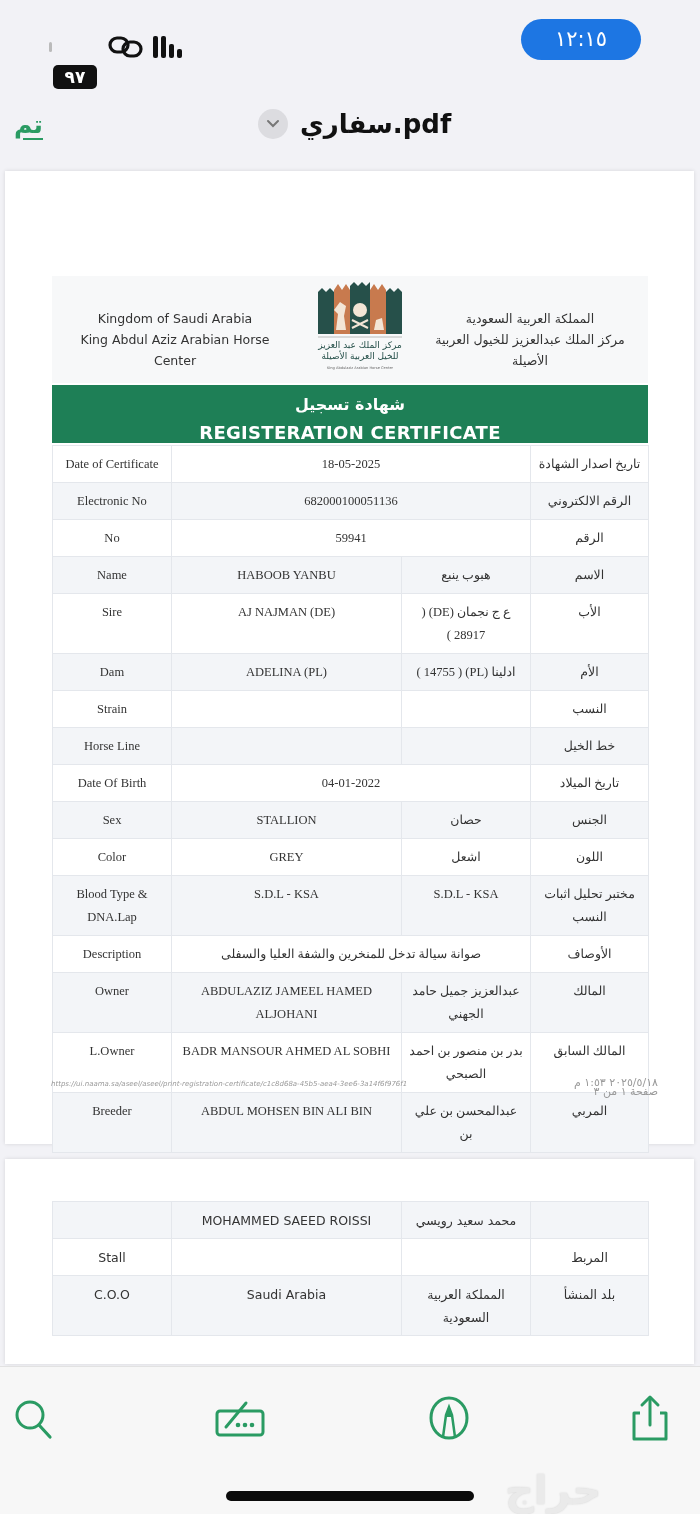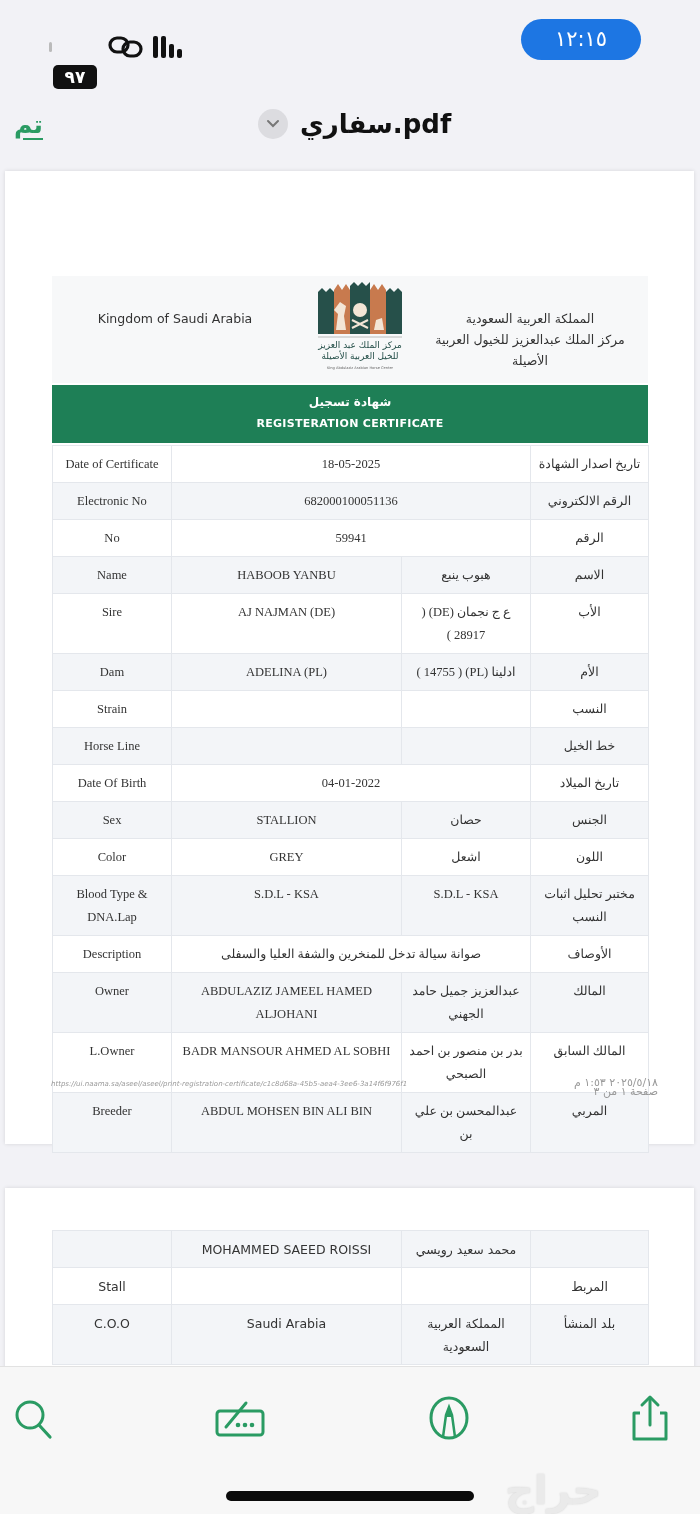--- a/index.html
+++ b/index.html
@@ -38,36 +38,36 @@
     display: flex; align-items: center; justify-content: center; margin-right: 12px;
   }
   .doc-title { font: bold 26px "DejaVu Sans", sans-serif; color: #111; }
 
   
   .page {
     position: absolute; left: 5px; width: 689px; background: #fff;
     box-shadow: 0 0 4px rgba(0,0,0,0.12);
   }
   .page-1 { top: 171px; height: 973px; }
-  .page-2 { top: 1159px; height: 205px; margin-top: 29px; }
+  .page-2 { top: 1159px; height: 205px; }
 
   .cert-header {
     position: absolute; left: 47px; top: 105px; width: 596px; height: 107px;
     background: #f7f8f9;
   }
   .hdr-en { position: absolute; left: 8px; top: 32px; width: 230px; text-align: center; font-size: 12.5px; line-height: 21px; color: #333; }
   .hdr-ar { position: absolute; right: 8px; top: 32px; width: 220px; text-align: center; font-size: 12.5px; line-height: 21px; color: #333; direction: rtl; }
   .logo { position: absolute; left: 258px; top: 6px; width: 100px; height: 96px; }
 
   .cert-banner {
     position: absolute; left: 47px; top: 214px; width: 596px; height: 58px;
     background: #1e7f56; color: #fff; text-align: center;
   }
-  .banner-ar { font-size: 12px; margin-top: 10px; font-weight: bold; }
-  .banner-en { font-size: 11px; font-weight: bold; margin-top: 8px; letter-spacing: 0.3px; }
+  .banner-ar { font-size: 16px; margin-top: 10px; font-weight: bold; }
+  .banner-en { font-size: 18px; font-weight: bold; margin-top: 8px; letter-spacing: 0.3px; }
 
   table.cert {
     position: absolute; left: 47px; width: 596px; border-collapse: collapse;
     font-size: 12.5px; color: #333; table-layout: fixed;
   }
   table.cert td {
     border: 1px solid #e4e7ec; text-align: center; vertical-align: top;
     padding: 7px 6px 6px; line-height: 23px;
   }
   table.cert tr:nth-child(odd) td { background: #ffffff; }
@@ -115,20 +115,21 @@
         </svg>
     </div>
     <div class="doc-title">سفاري.pdf</div>
   </div>
 </div>
 
 <div class="page page-1">
   <div class="cert-header">
     <div class="hdr-en">
       <div>Kingdom of Saudi Arabia</div>
+      <div>King Abdul Aziz Arabian Horse Center</div>
     </div>
     <svg class="logo" viewBox="0 0 100 96">
       <path d="M8 10 L12 6 L16 10 L20 6 L24 10 L24 52 L8 52 Z" fill="#26504a"></path>
       <path d="M24 8 L28 2 L32 8 L36 2 L40 8 L40 52 L24 52 Z" fill="#c87a4e"></path>
       <path d="M40 4 L44 0 L48 4 L52 0 L56 4 L60 0 L60 52 L40 52 Z" fill="#26504a"></path>
       <path d="M60 8 L64 2 L68 8 L72 2 L76 8 L76 52 L60 52 Z" fill="#c87a4e"></path>
       <path d="M76 10 L80 6 L84 10 L88 6 L92 10 L92 52 L76 52 Z" fill="#26504a"></path>
       <path d="M26 48 L28 32 L24 28 L30 20 L36 24 L34 34 L36 48 Z" fill="#f3e5d6"></path>
       <circle cx="50" cy="28" r="7" fill="#f3e5d6"></circle>
       <path d="M42 46 L58 38 M42 38 L58 46" stroke="#f3e5d6" stroke-width="2"></path>

